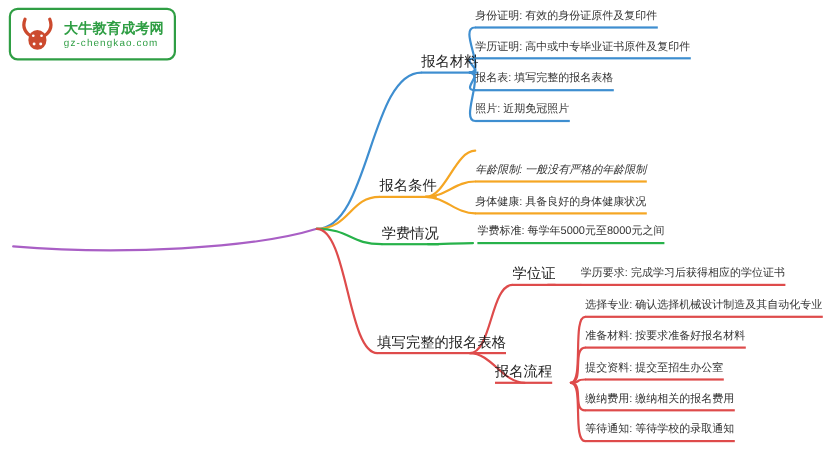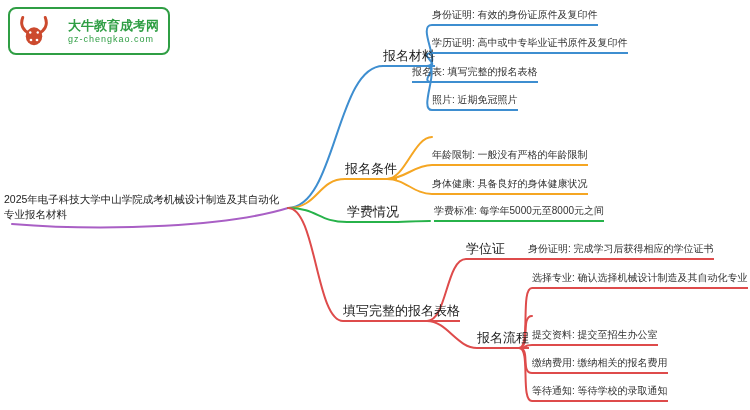--- a/index.html
+++ b/index.html
@@ -23,21 +23,21 @@
   .leaf,.branch{border-bottom:2px solid #999;}
   .u-blue{border-color:var(--c-blue);}
   .u-orange{border-color:var(--c-orange);}
   .u-green{border-color:var(--c-green);}
   .u-red{border-color:var(--c-red);}
   .root{
     left:4px;top:192px;width:285px;white-space:normal;
     font-size:10.5px;line-height:15px;color:#222;padding-bottom:0;border:none;
   }
   .logo{
-    position:absolute;left:8px;top:7px;display:flex;align-items:center;gap:16px;
+    position:absolute;left:8px;top:7px;display:flex;align-items:center;gap:6px;
     border:2px solid var(--c-logo_green);border-radius:8px;background:#fff;
     padding:4px 9px 4px 6px;
   }
   .logo-title{color:var(--c-logo_green);font-weight:bold;font-size:13px;line-height:16px;}
   .logo-domain{color:var(--c-logo_green);font-size:9px;line-height:11px;letter-spacing:1px;}
   .bull-horn{fill:none;stroke:var(--c-bull);stroke-width:4;stroke-linecap:round;}
   .bull-head{fill:var(--c-bull);}
   .bull-dot{fill:#fff;}
 </style>
 </head>
@@ -86,37 +86,37 @@
       <circle class="bull-dot" cx="28" cy="36" r="1.8"></circle>
       <circle class="bull-dot" cx="19" cy="26" r="1.6"></circle>
       <circle class="bull-dot" cx="29" cy="26" r="1.6"></circle>
     </svg>
     <div>
       <div class="logo-title">大牛教育成考网</div>
       <div class="logo-domain">gz-chengkao.com</div>
     </div>
   </div>
 
-  <div class="node root">2025年电子科技大学中山学院成考机械设计制造及其自动化专业报名材料</div>
 
   <div class="node branch u-blue" style="left:383px;top:49px;">报名材料</div>
   <div class="node leaf u-blue" style="left:432px;top:8px;">身份证明: 有效的身份证原件及复印件</div>
   <div class="node leaf u-blue" style="left:432px;top:36px;">学历证明: 高中或中专毕业证书原件及复印件</div>
-  <div class="node leaf u-blue" style="left:412px;top:65px;">报名表: 填写完整的报名表格</div>
+  <div class="node leaf u-blue" style="left:432px;top:65px;">报名表: 填写完整的报名表格</div>
   <div class="node leaf u-blue" style="left:432px;top:93px;">照片: 近期免冠照片</div>
 
   <div class="node branch u-orange" style="left:345px;top:162px;">报名条件</div>
-  <div class="node leaf u-orange" style="left:432px;top:148px;">年龄限制: 一般没有严格的年龄限制</div>
+  <div class="node leaf u-orange" style="left:432px;top:148px;font-style:italic;">年龄限制: 一般没有严格的年龄限制</div>
   <div class="node leaf u-orange" style="left:432px;top:177px;">身体健康: 具备良好的身体健康状况</div>
 
   <div class="node branch u-green" style="left:347px;top:205px;">学费情况</div>
   <div class="node leaf u-green" style="left:434px;top:204px;">学费标准: 每学年5000元至8000元之间</div>
 
   <div class="node branch u-red" style="left:343px;top:304px;">填写完整的报名表格</div>
   <div class="node branch u-red" style="left:466px;top:242px;">学位证</div>
-  <div class="node leaf u-red" style="left:528px;top:242px;">身份证明: 完成学习后获得相应的学位证书</div>
-  <div class="node branch u-red" style="left:477px;top:331px;text-align:right;">报名流程</div>
+  <div class="node leaf u-red" style="left:528px;top:242px;">学历要求: 完成学习后获得相应的学位证书</div>
+  <div class="node branch u-red" style="left:450px;top:331px;text-align:right;">报名流程</div>
   <div class="node leaf u-red" style="left:532px;top:271px;">选择专业: 确认选择机械设计制造及其自动化专业</div>
+  <div class="node leaf u-red" style="left:532px;top:299px;">准备材料: 按要求准备好报名材料</div>
   <div class="node leaf u-red" style="left:532px;top:328px;">提交资料: 提交至招生办公室</div>
   <div class="node leaf u-red" style="left:532px;top:356px;">缴纳费用: 缴纳相关的报名费用</div>
   <div class="node leaf u-red" style="left:532px;top:384px;">等待通知: 等待学校的录取通知</div>
 
 </div>
 
 </body></html>

